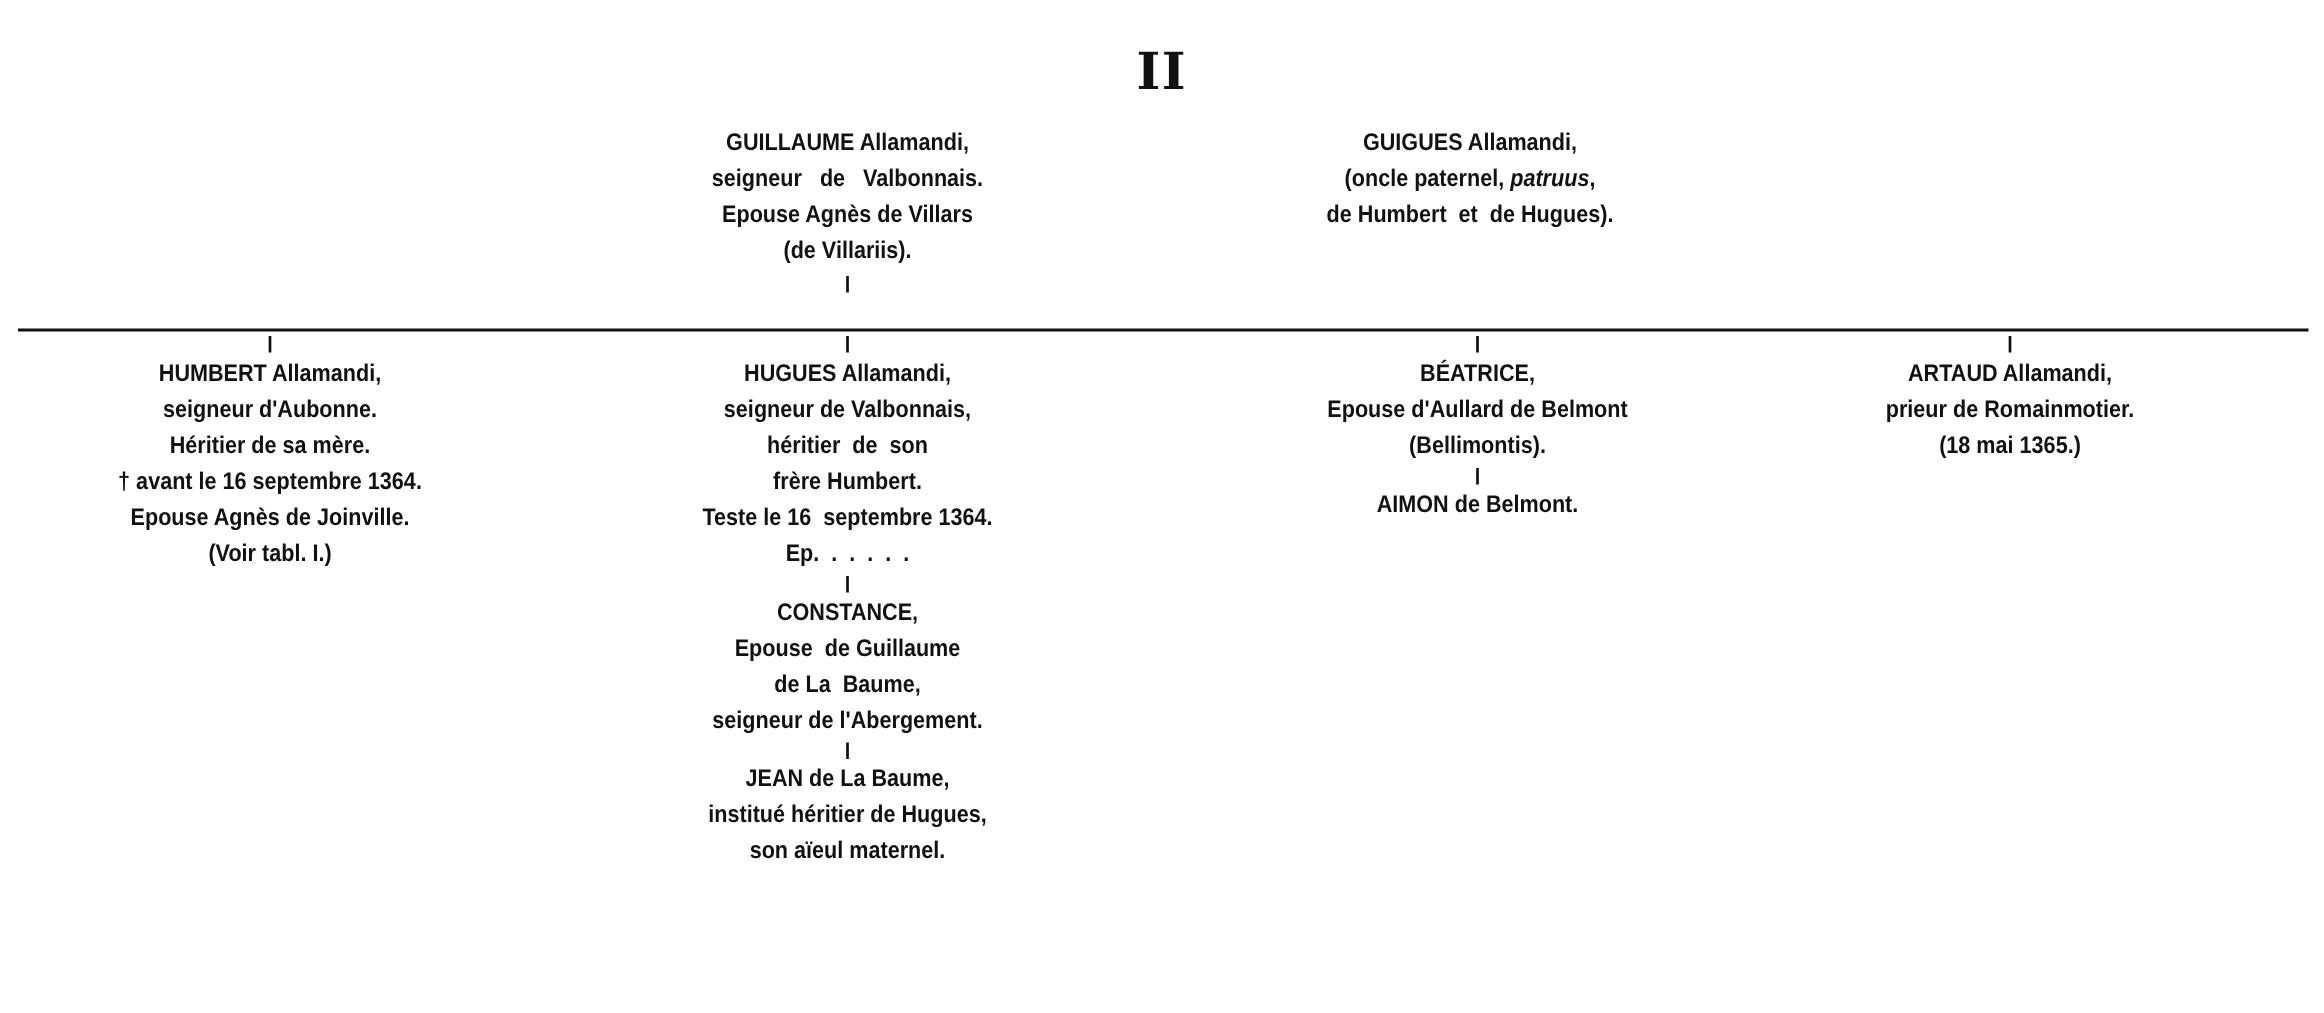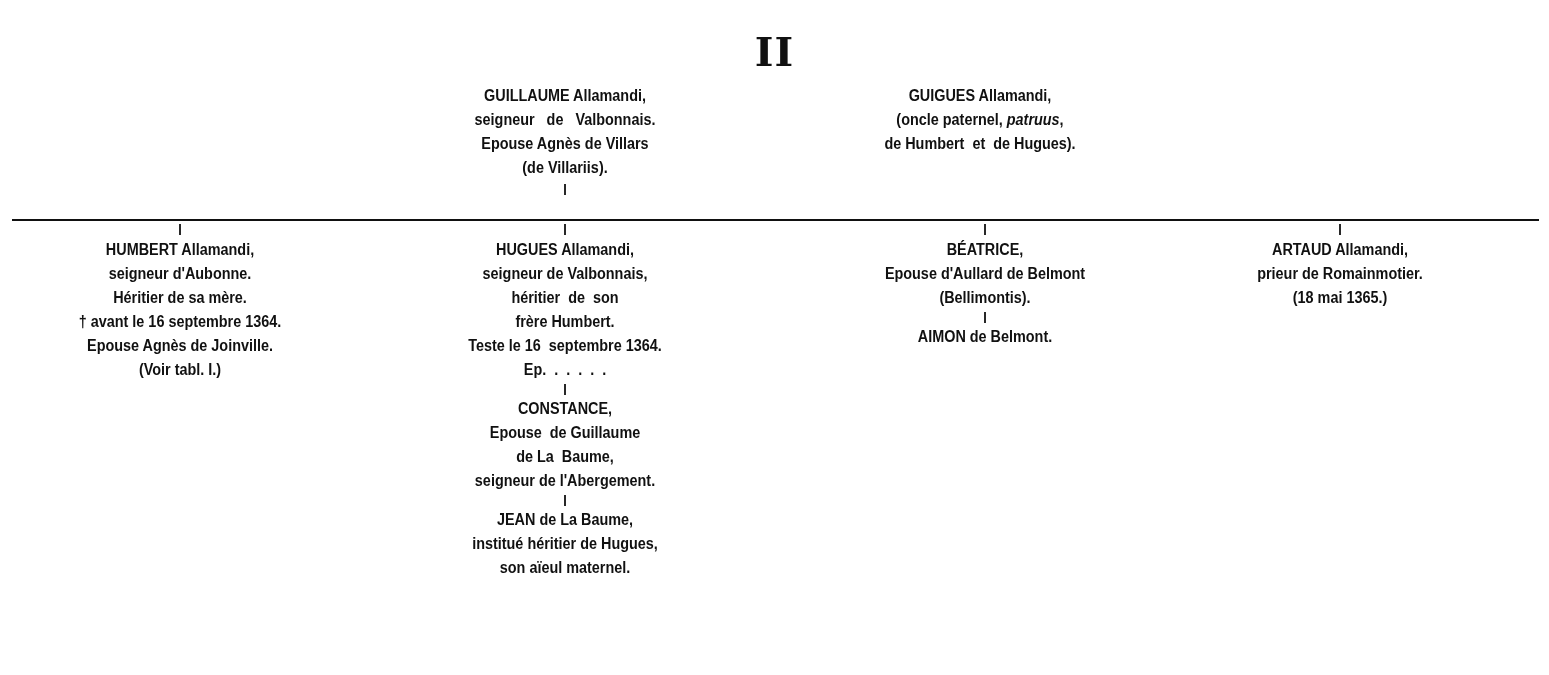--- a/index.html
+++ b/index.html
@@ -14,21 +14,21 @@
       overflow: hidden;
       color: #111111;
       font-family: "Liberation Serif", "DejaVu Serif", serif;
     }
     .roman {
       position: absolute;
       left: 0;
       width: 1549px;
       top: 28px;
       text-align: center;
-      font-size: 40px;
+      font-size: 34px;
       font-weight: bold;
       font-family: "DejaVu Serif", serif;
       letter-spacing: 1px;
     }
     .block {
       position: absolute;
       text-align: center;
       font-family: "Liberation Sans", "DejaVu Sans", sans-serif;
       font-weight: bold;
       font-size: 16px;

